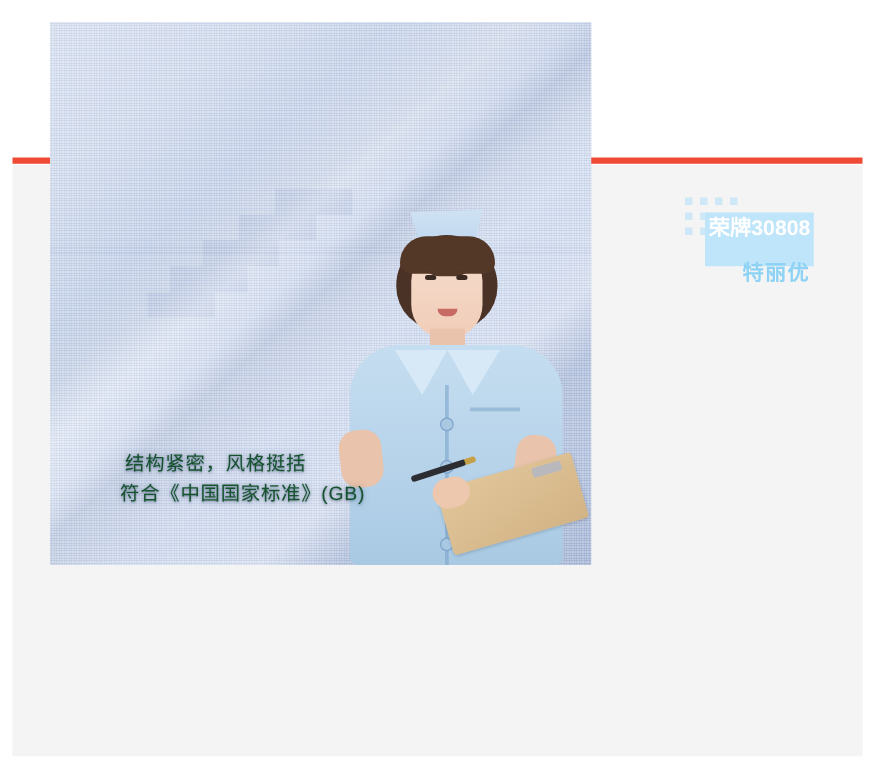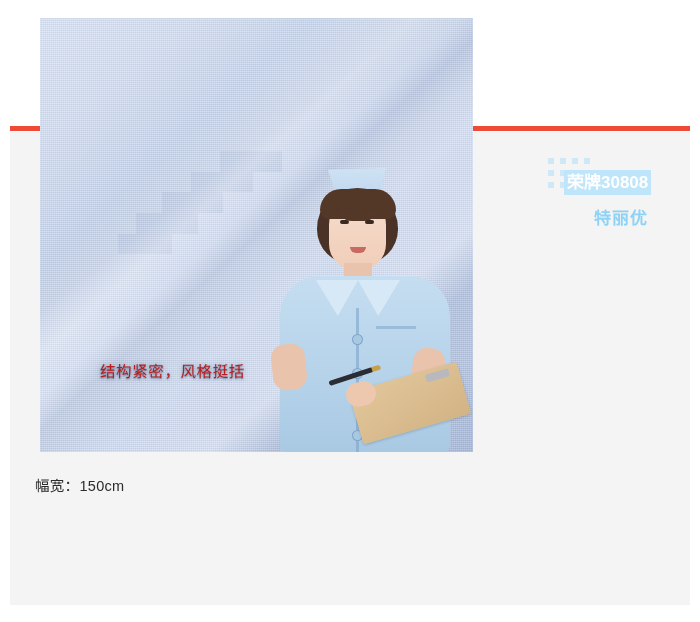--- a/index.html
+++ b/index.html
@@ -373,21 +373,21 @@
     background: #c7a14a;
     border-radius: 0 3px 3px 0;
   }
 
   
   .feature-text {
     position: absolute;
     left: 60px;
     top: 342px;
     z-index: 7;
-    color: #b91c1c;
+    color: #14532d;
     font-size: 15.5px;
     line-height: 24px;
     letter-spacing: 0.6px;
     text-shadow: 0 1px 2px rgba(40,60,95,.55), 0 0 6px rgba(50,70,110,.35);
     white-space: nowrap;
   }
   .feature-text div { margin: 0; }
   .ft-line2 { text-indent: -2px; }
   .ft-line3 { text-indent: -4px; }
 
@@ -413,21 +413,21 @@
   }
   .model-name {
     position: absolute;
     left: 16px;
     top: 12px;
     background: #bfe5fa;
     color: #ffffff;
     font-size: 17px;
     font-weight: 700;
     line-height: 1;
-    padding: 4px 3px 4px 3px;
+    padding: 4px 3px 22px 3px;
     letter-spacing: 0px;
     white-space: nowrap;
     text-align: center;
   }
   .sub-brand {
     position: absolute;
     left: 46px;
     top: 52px;
     color: #8ed3f5;
     font-size: 17px;
@@ -496,35 +496,35 @@
       <div class="m-clipboard">
         <div class="m-clip"></div>
       </div>
       <div class="m-hand"></div>
       <div class="m-pen"></div>
     </div>
 
 
     <div class="feature-text">
       <div class="ft-line1">结构紧密，风格挺括</div>
+      <div class="ft-line3">符合《中国国家标准》(GB)</div>
     </div>
   </div>
 
   <div class="side-label">
     <div class="dot-grid">
       <span style="left:0px;  top:0px;"></span>
       <span style="left:12px; top:0px;"></span>
       <span style="left:24px; top:0px;"></span>
       <span style="left:36px; top:0px;"></span>
       <span style="left:0px;  top:12px;"></span>
       <span style="left:12px; top:12px;"></span>
       <span style="left:0px;  top:24px;"></span>
       <span style="left:12px; top:24px;"></span>
     </div>
     <div class="model-name">荣牌30808</div>
     <div class="sub-brand">特丽优</div>
   </div>
 
   <div class="specs">
-    <div>幅宽：150cm</div>
   </div>
 
 </div>
 
 </body></html>

